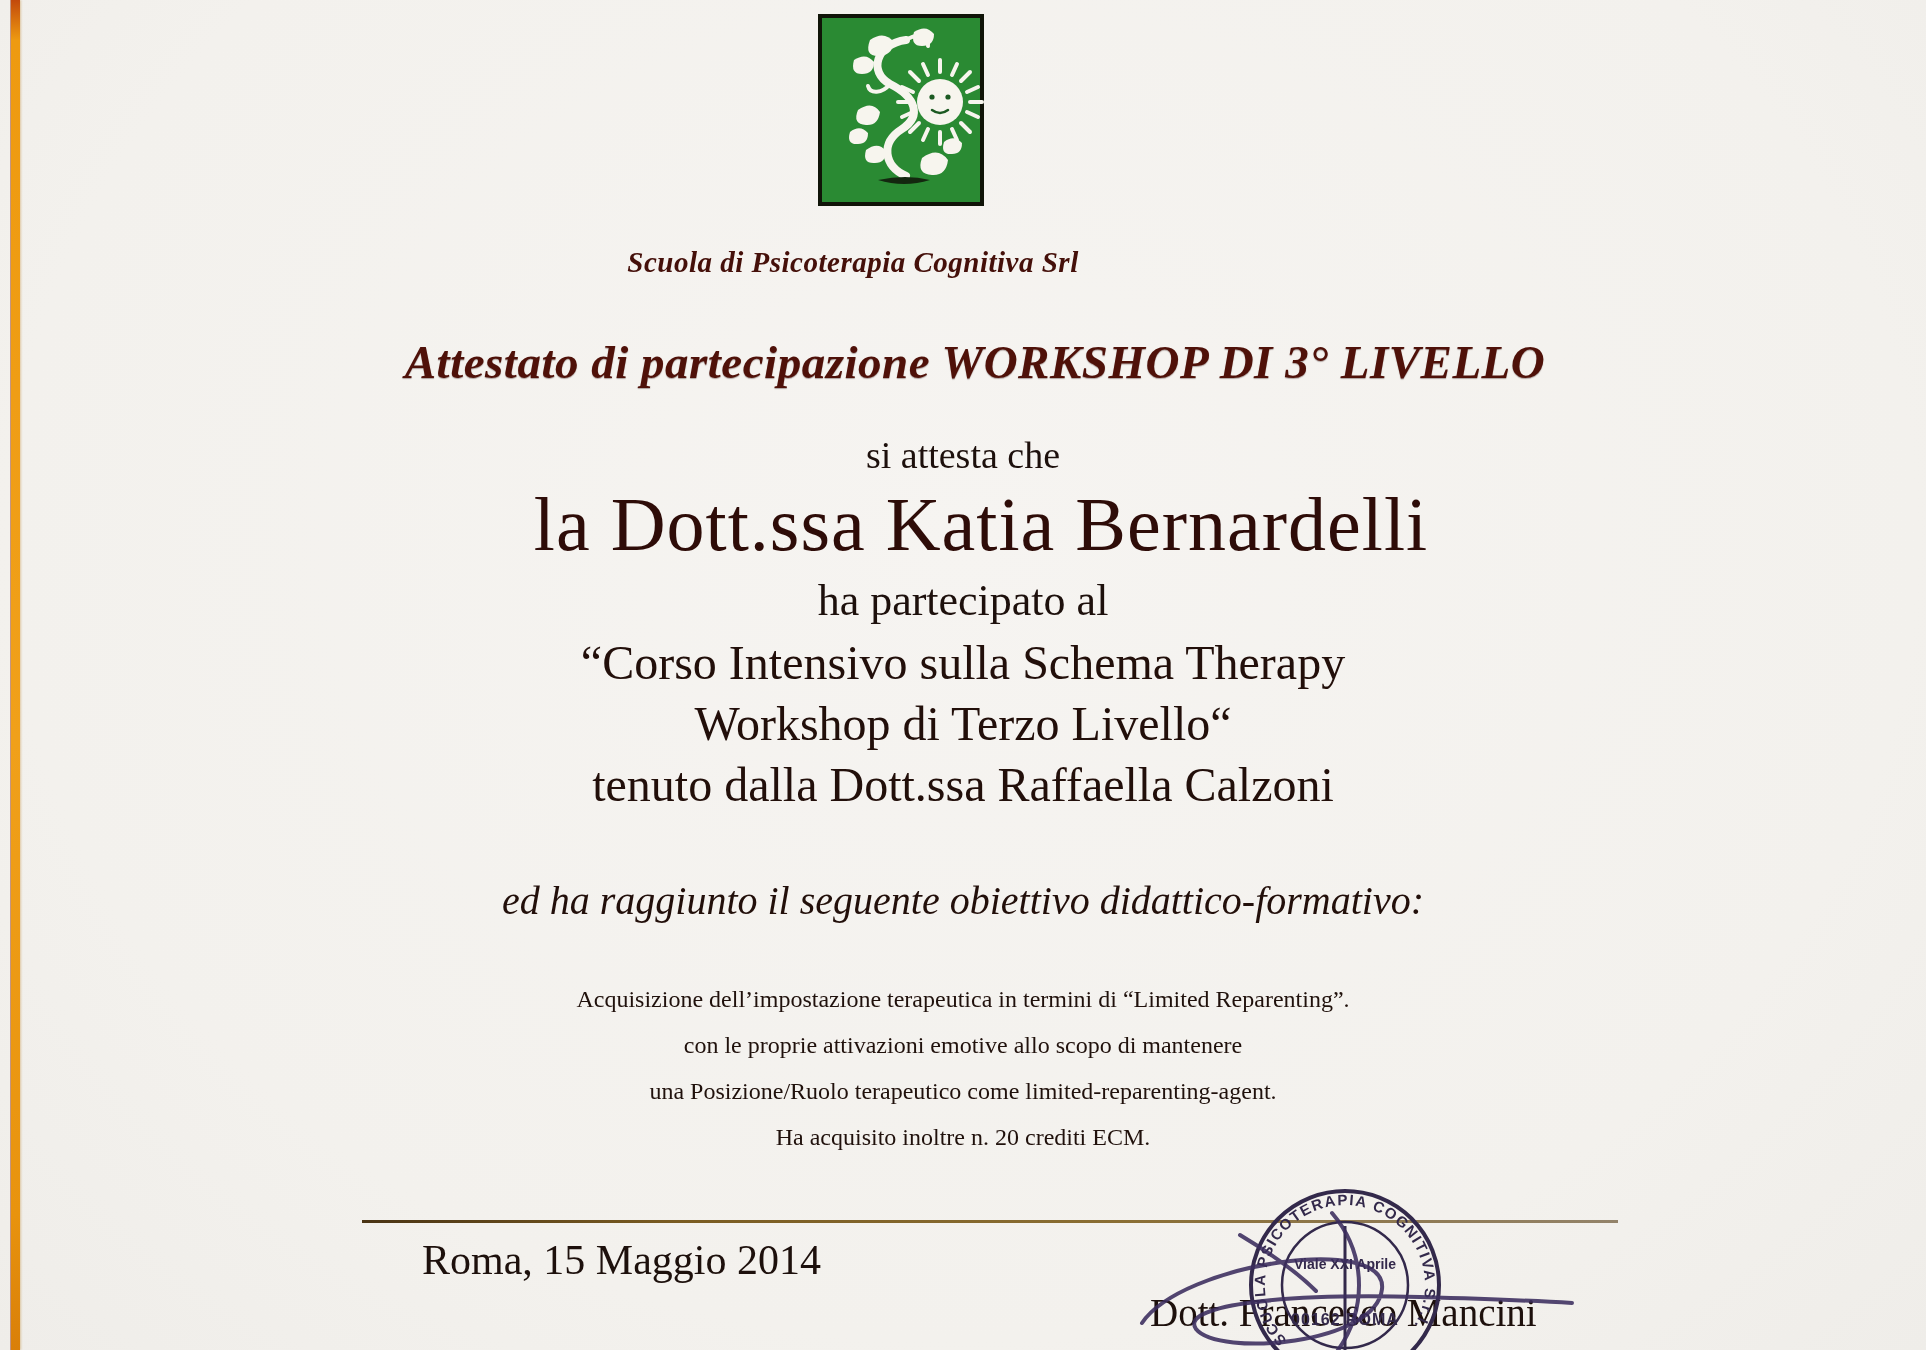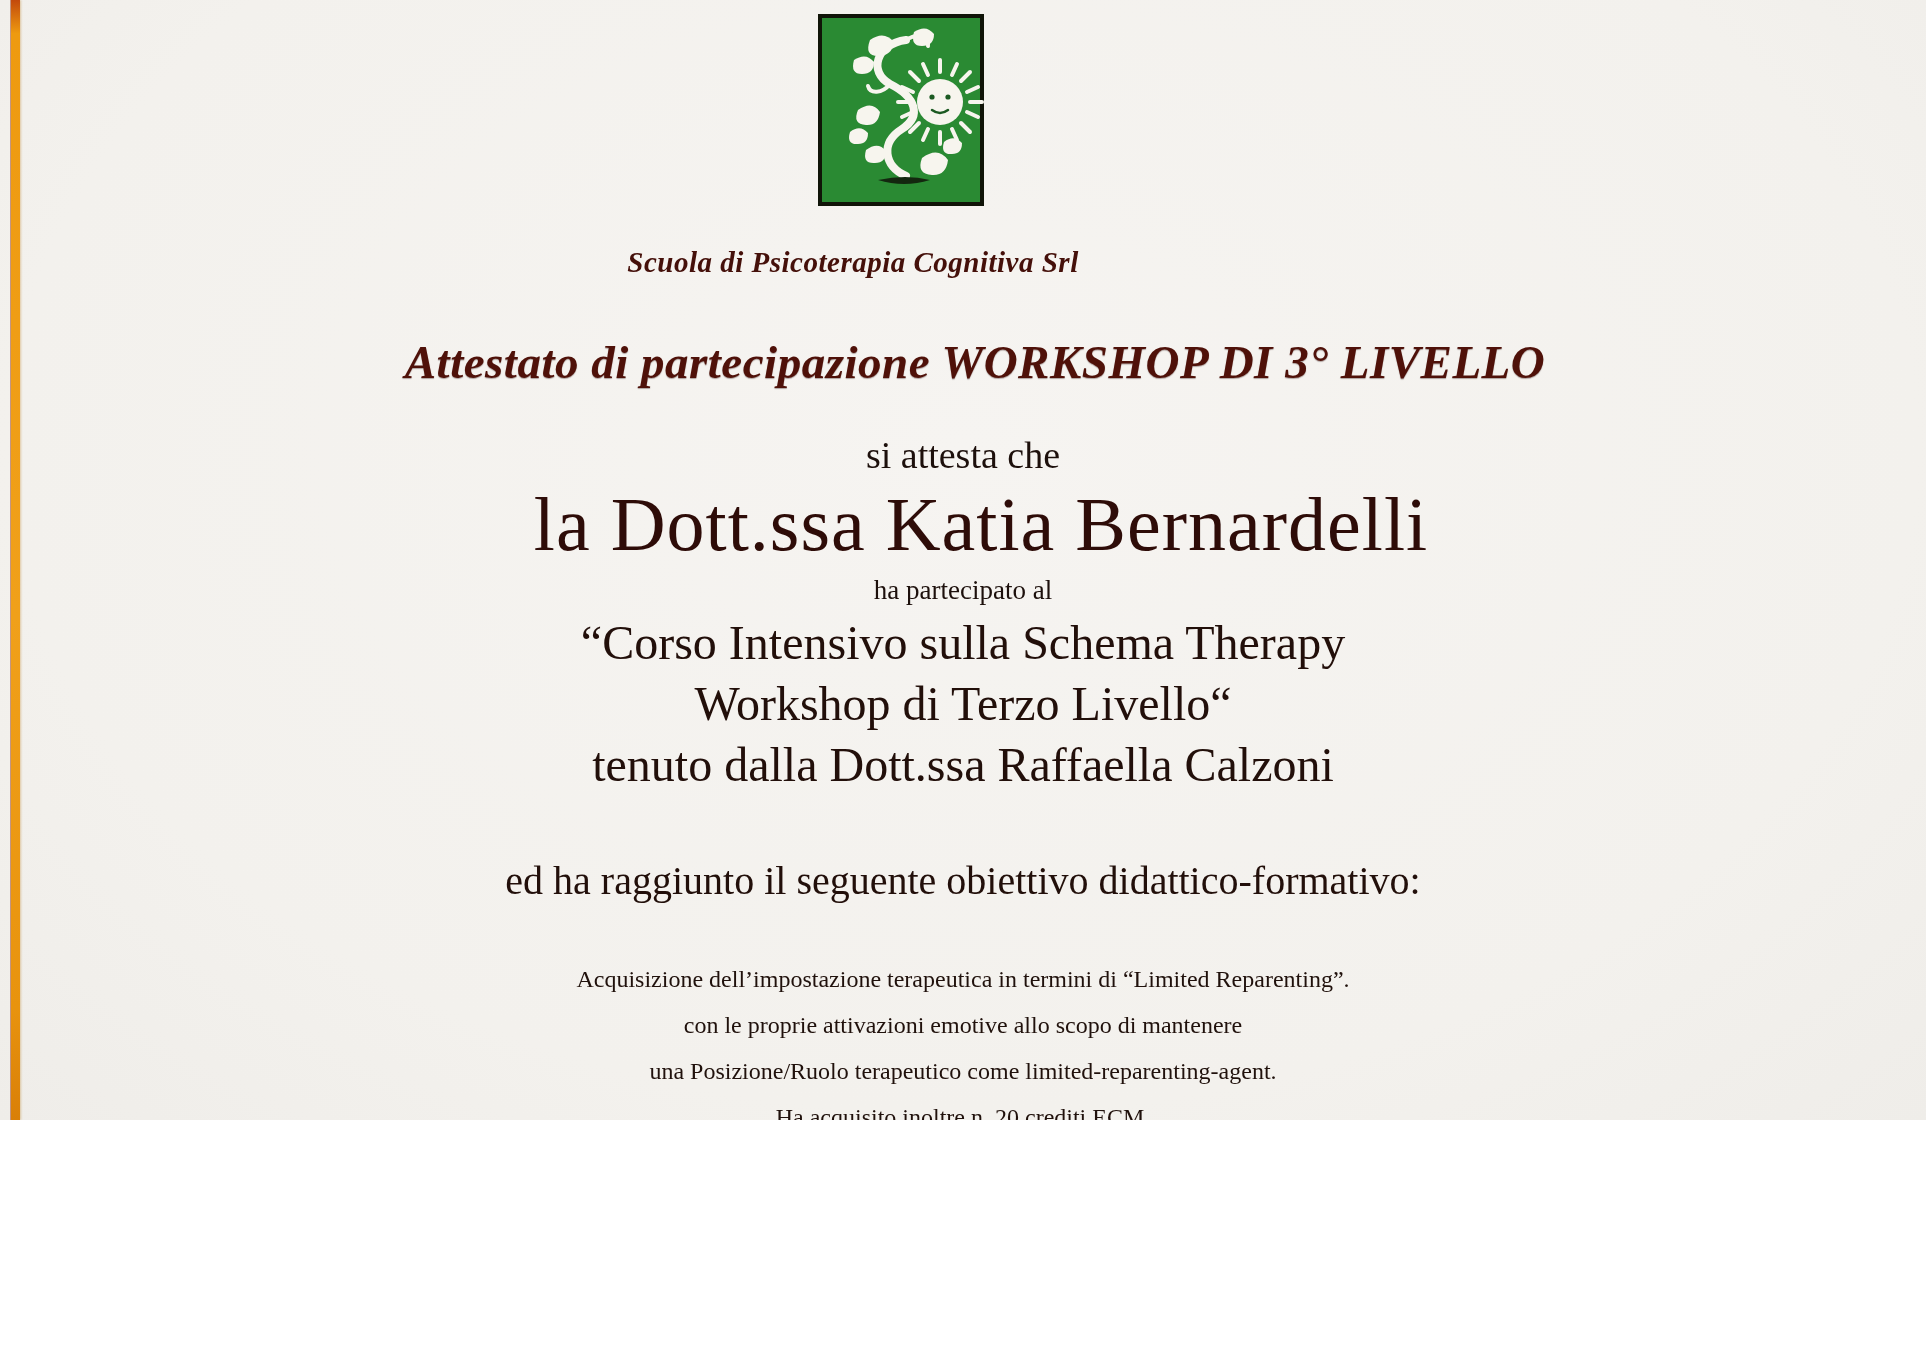--- a/index.html
+++ b/index.html
@@ -1,18 +1,18 @@
 <!DOCTYPE html>
 <html><head>
 <meta charset="utf-8">
 <style>
   html,body{margin:0;padding:0;}
   .page{
     position:relative;
-    width:1926px;height:1120px;
+    width:1926px;height:1350px;
     background:
       radial-gradient(ellipse at 50% 40%, #f6f4f1 0%, #f3f1ed 70%, #efede9 100%);
     overflow:hidden;
     font-family:"Liberation Serif", serif;
     color:#20120e;
   }
   
   .scan-stripe{
     position:absolute;left:11px;top:0;width:9px;height:100%;
     background:linear-gradient(to bottom,#c2490c 0%, #ee9a10 3%, #f0a01a 55%, #e8930e 90%, #d97f08 100%);
@@ -44,29 +44,29 @@
     margin-top:44px;
     font-size:38px;color:#1d100c;
   }
   .recipient{
     margin-top:4px;
     transform:translateX(18px);
     font-size:76px;line-height:86px;
     color:#2e0c08;letter-spacing:1px;
   }
   .participation{
-    margin-top:8px;font-size:27px;color:#1d100c;
+    margin-top:8px;font-size:44px;color:#1d100c;
   }
   .course{
     margin-top:6px;
     font-size:48px;line-height:61px;color:#220f0a;
   }
   .objective-intro{
     margin-top:62px;
-    font-size:40px;color:#220f0a;
+    font-size:40px;color:#220f0a;font-style:italic;
   }
   .objective{
     margin-top:52px;
     font-size:24px;line-height:46px;color:#20110c;
   }
   .rule{
     position:absolute;left:362px;top:1220px;width:1256px;height:3px;
     background:linear-gradient(to right,#4a3414 0%, #7a5c22 25%, #8a6e33 60%, #93836a 100%);
   }
   .place-date{

